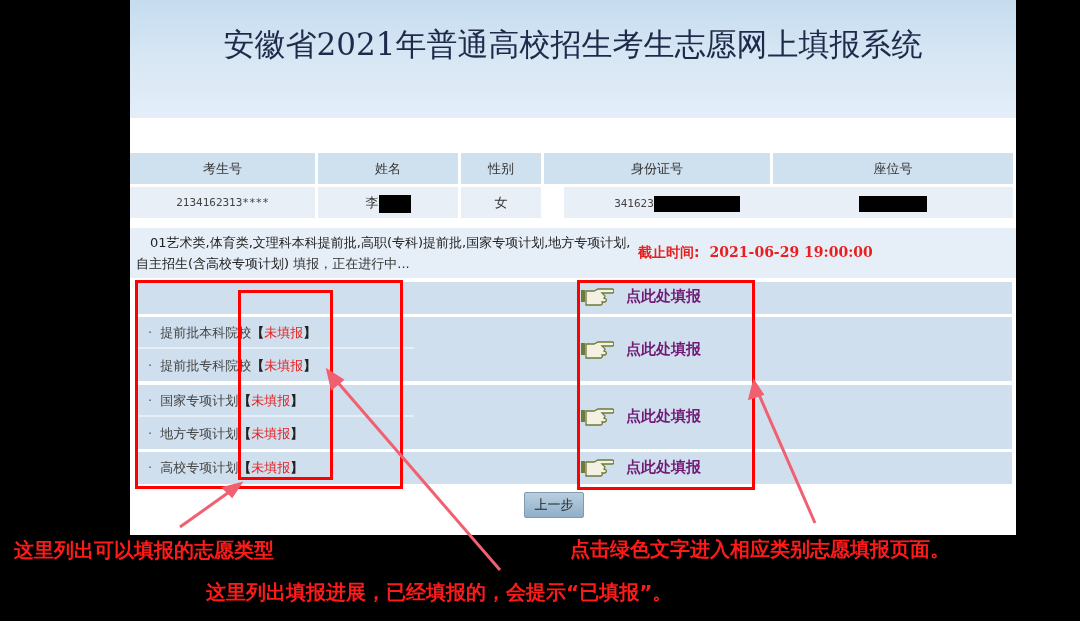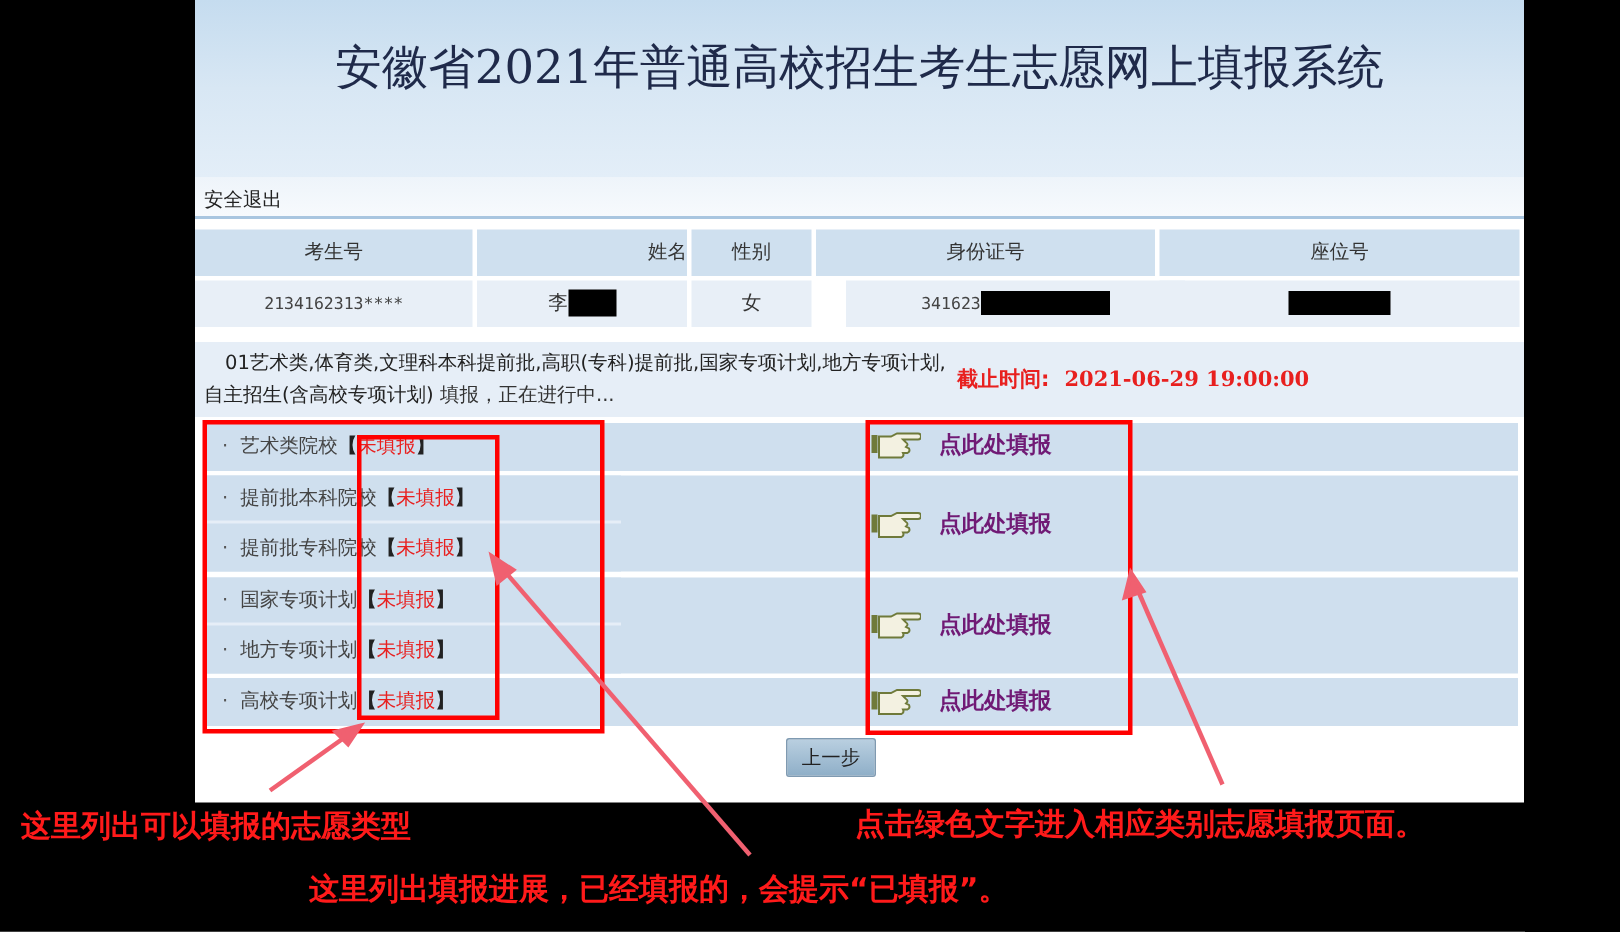--- a/index.html
+++ b/index.html
@@ -96,28 +96,25 @@
   }
   svg.arrows { position: absolute; left: 0; top: 0; pointer-events: none; }
 </style>
 </head>
 <body>
 
 <div id="page">
   <div id="banner">
     <div id="banner-title">安徽省2021年普通高校招生考生志愿网上填报系统</div>
   </div>
-  <div id="logout-bar">
-    <span id="logout-link">安全退出</span>
-  </div>
 
   <div id="info-table">
     <div class="info-row info-head" style="top:0;">
       <div class="info-cell" style="left:0;width:185px;">考生号</div>
-      <div class="info-cell" style="left:188px;width:140px;text-align:right;">姓名</div>
+      <div class="info-cell" style="left:188px;width:140px;">姓名</div>
       <div class="info-cell" style="left:331px;width:80px;">性别</div>
       <div class="info-cell" style="left:414px;width:226px;">身份证号</div>
       <div class="info-cell" style="left:643px;width:240px;">座位号</div>
     </div>
     <div class="info-row info-data" style="top:34px;">
       <div class="info-cell mono" style="left:0;width:185px;">2134162313****</div>
       <div class="info-cell" style="left:188px;width:140px;">
         <span>李</span><span class="redact" style="width:32px;height:18px;"></span>
       </div>
       <div class="info-cell" style="left:331px;width:80px;">女</div>
@@ -137,23 +134,20 @@
     <div id="deadline">
       <span>截止时间:</span><span id="deadline-value">2021-06-29 19:00:00</span>
     </div>
   </div>
 
   <div class="cat-row" style="top:282px;height:32px;"></div>
   <div class="cat-row" style="top:317px;height:64px;"></div>
   <div class="cat-row" style="top:385px;height:64px;"></div>
   <div class="cat-row" style="top:452px;height:32px;"></div>
 
-  <div class="cat-item" style="left:6px;top:282px;">
-    <span class="dot">·</span><span>艺术类院校</span><span class="bracket">【</span><span class="status">未填报</span><span class="bracket">】</span>
-  </div>
   <div class="cat-item" style="left:6px;top:317px;border-bottom:2px solid #e6eef7;">
     <span class="dot">·</span><span>提前批本科院校</span><span class="bracket">【</span><span class="status">未填报</span><span class="bracket">】</span>
   </div>
   <div class="cat-item" style="left:6px;top:351px;height:30px;line-height:30px;">
     <span class="dot">·</span><span>提前批专科院校</span><span class="bracket">【</span><span class="status">未填报</span><span class="bracket">】</span>
   </div>
   <div class="cat-item" style="left:6px;top:385px;border-bottom:2px solid #e6eef7;">
     <span class="dot">·</span><span>国家专项计划</span><span class="bracket">【</span><span class="status">未填报</span><span class="bracket">】</span>
   </div>
   <div class="cat-item" style="left:6px;top:419px;height:30px;line-height:30px;">

